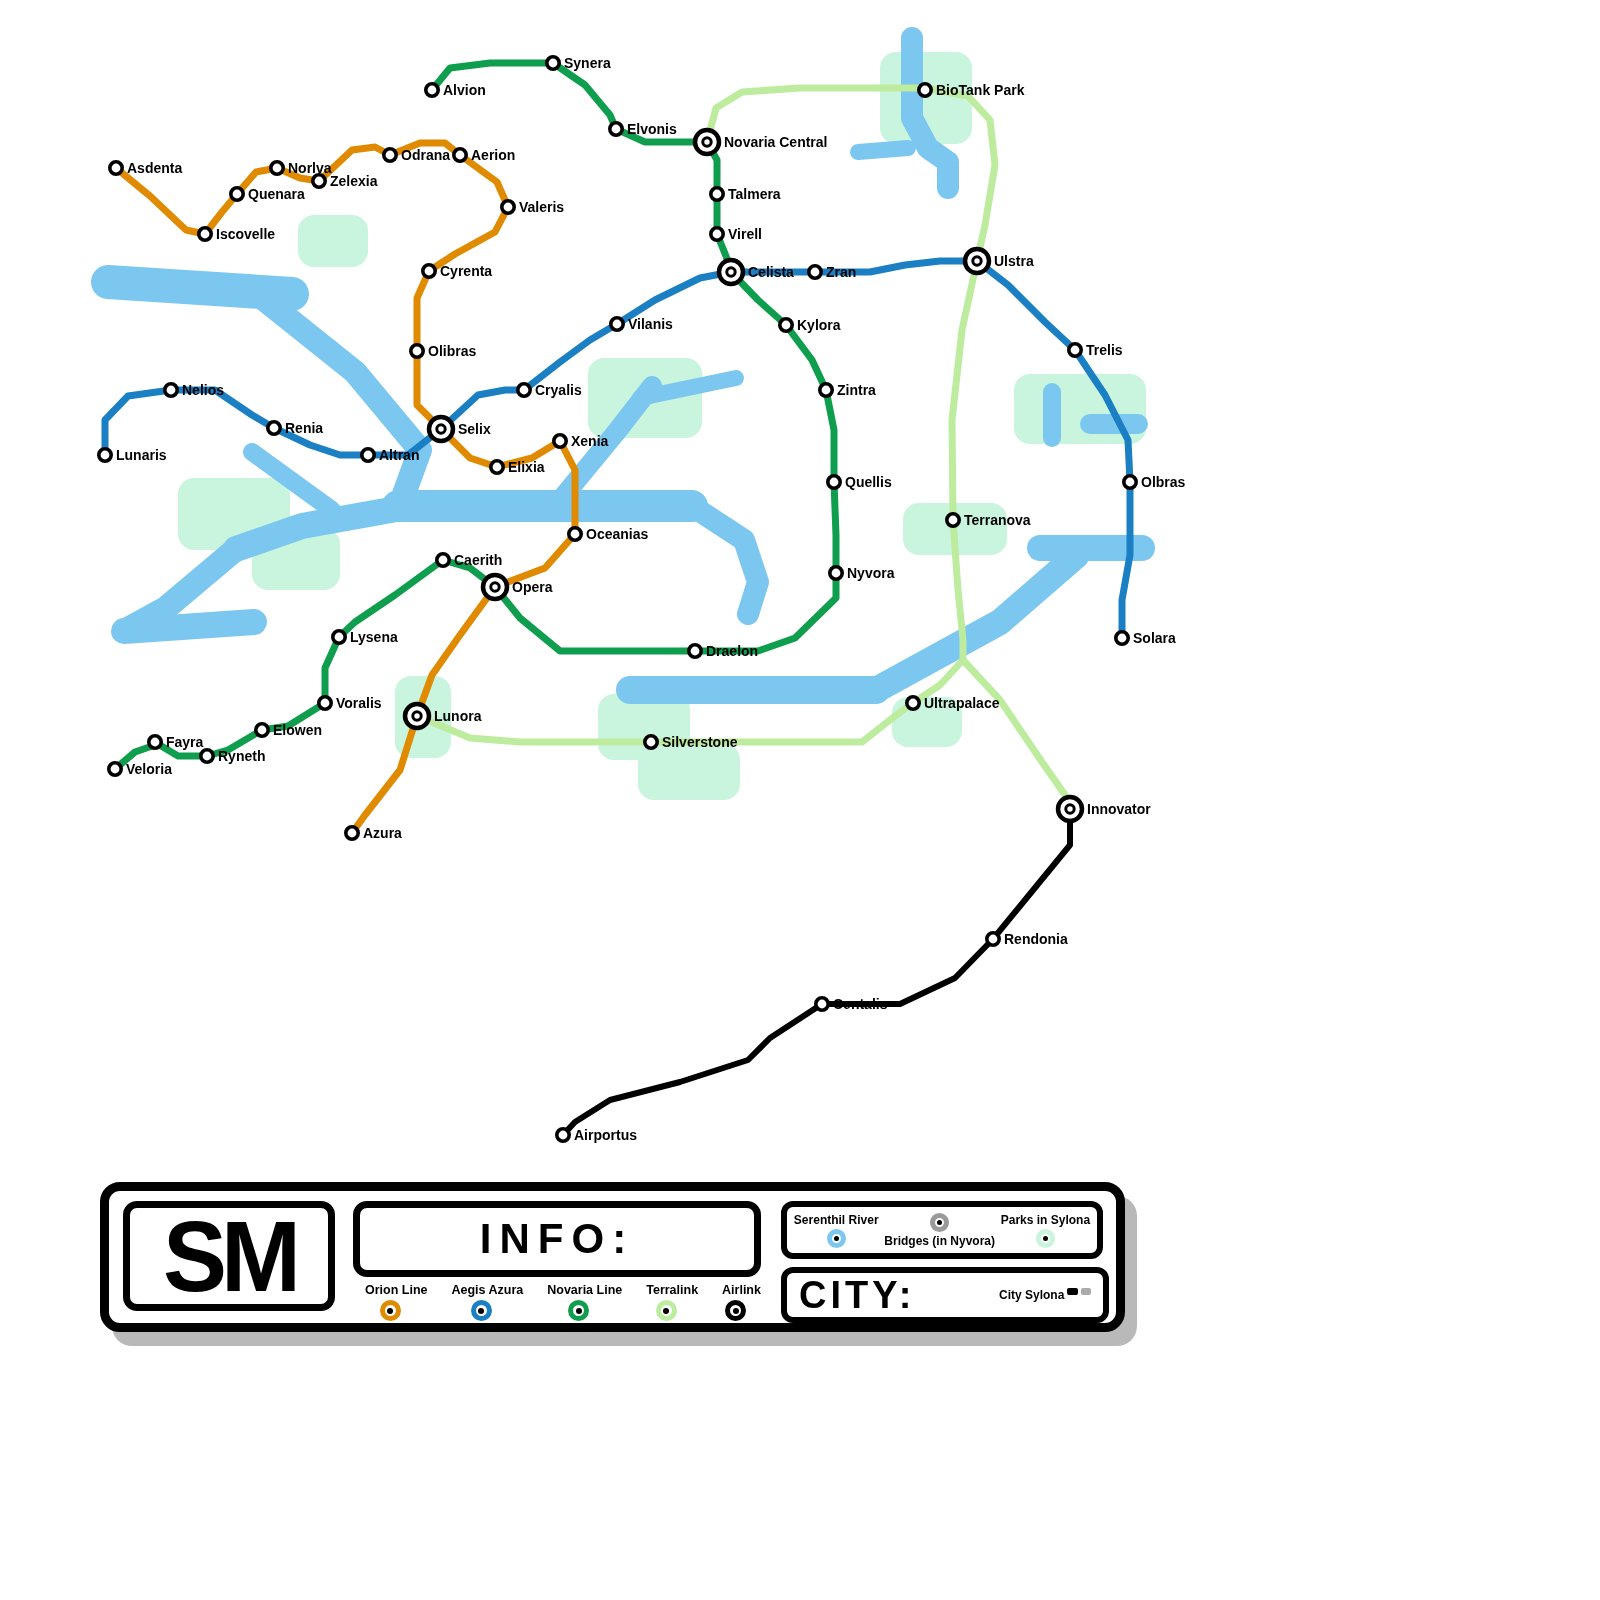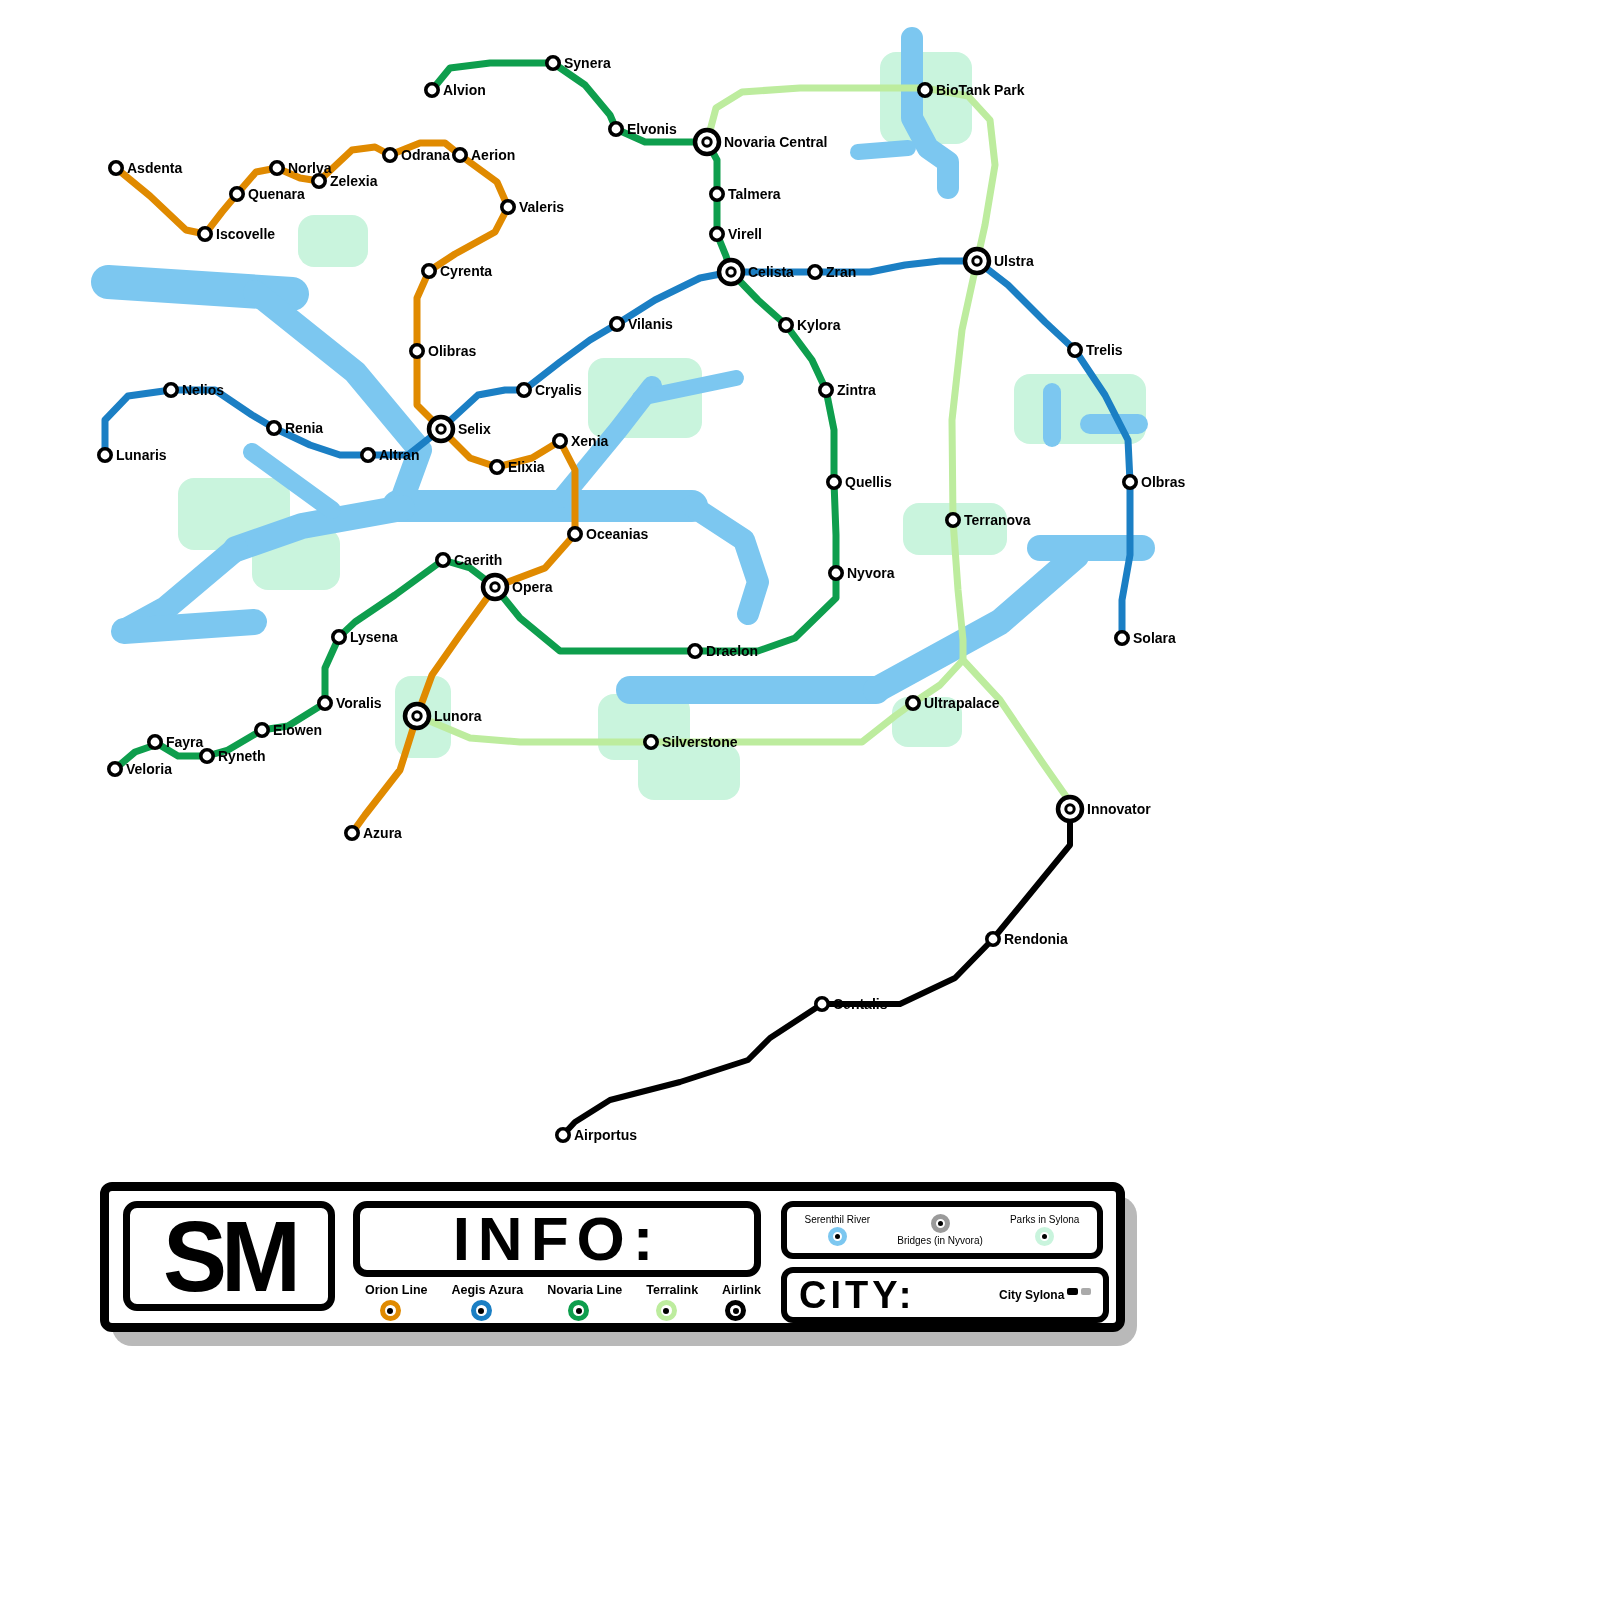--- a/index.html
+++ b/index.html
@@ -1,34 +1,34 @@
 <!DOCTYPE html>
 <html><head>
 <meta charset="utf-8">
 <style>
   html,body{margin:0;padding:0;background:#fff;}
   .canvas{position:relative;width:1600px;height:1600px;background:#fff;overflow:hidden;font-family:"Liberation Sans",sans-serif;}
   #map-svg{position:absolute;left:0;top:0;}
   #map-svg text{font:bold 14px "Liberation Sans",sans-serif;fill:#000;}
 
   .legend-shadow{position:absolute;left:112px;top:1196px;width:1025px;height:150px;background:#b9b9b9;border-radius:20px;}
-  .legend{position:absolute;left:100px;top:1182px;width:1025px;height:150px;background:#fff;border:9px solid #000;border-radius:12px;box-sizing:border-box;}
+  .legend{position:absolute;left:100px;top:1182px;width:1025px;height:150px;background:#fff;border:9px solid #000;border-radius:20px;box-sizing:border-box;}
   .panel{position:absolute;border:7px solid #000;border-radius:14px;box-sizing:border-box;background:#fff;}
   .sm-panel{left:14px;top:10px;width:212px;height:110px;display:flex;align-items:center;justify-content:center;}
   .sm-logo{font-size:96px;font-weight:bold;letter-spacing:-6px;line-height:1;transform:scaleY(1.05);}
   .info-panel{left:244px;top:10px;width:408px;height:76px;display:flex;align-items:center;justify-content:center;}
-  .info-title{font-size:62px;font-weight:bold;letter-spacing:8px;line-height:1;}
+  .info-title{font-size:42px;font-weight:bold;letter-spacing:8px;line-height:1;}
   .line-legend{position:absolute;left:244px;top:92px;width:408px;height:44px;display:flex;justify-content:space-between;}
   .line-item{display:flex;flex-direction:column;align-items:center;gap:3px;}
   .line-label{font-size:12.5px;font-weight:bold;white-space:nowrap;margin-left:12px;}
   .ring{width:11px;height:11px;border:5px solid #000;border-radius:50%;background:#fff;position:relative;display:inline-block;}
   .ring .ring-dot{position:absolute;left:50%;top:50%;width:6px;height:6px;margin:-3px 0 0 -3px;background:#000;border-radius:50%;}
   .features-panel{left:672px;top:10px;width:322px;height:58px;border-width:6px;border-radius:12px;display:flex;justify-content:space-around;align-items:center;padding:0 4px;}
   .feature-item{display:flex;flex-direction:column;align-items:center;gap:2px;}
-  .feature-label{font-size:10px;font-weight:normal;white-space:nowrap;}
+  .feature-label{font-size:12px;font-weight:bold;white-space:nowrap;}
   .ring.small{width:9px;height:9px;border-width:5px;}
   .ring.small .ring-dot{width:5px;height:5px;margin:-2.5px 0 0 -2.5px;}
   .city-panel{left:672px;top:76px;width:328px;height:56px;border-width:6px;border-radius:12px;display:flex;align-items:center;justify-content:space-between;padding:0 12px;}
   .city-title{font-size:38px;font-weight:bold;letter-spacing:4px;line-height:1;}
   .city-scale{display:flex;align-items:flex-start;gap:3px;width:92px;}
   .city-name{font-size:12px;font-weight:bold;white-space:nowrap;}
   .bar{width:82px;height:7px;border-radius:2px;}
   .bar.black{background:#000;}
   .bar.gray{background:#aaa;}
 </style>

